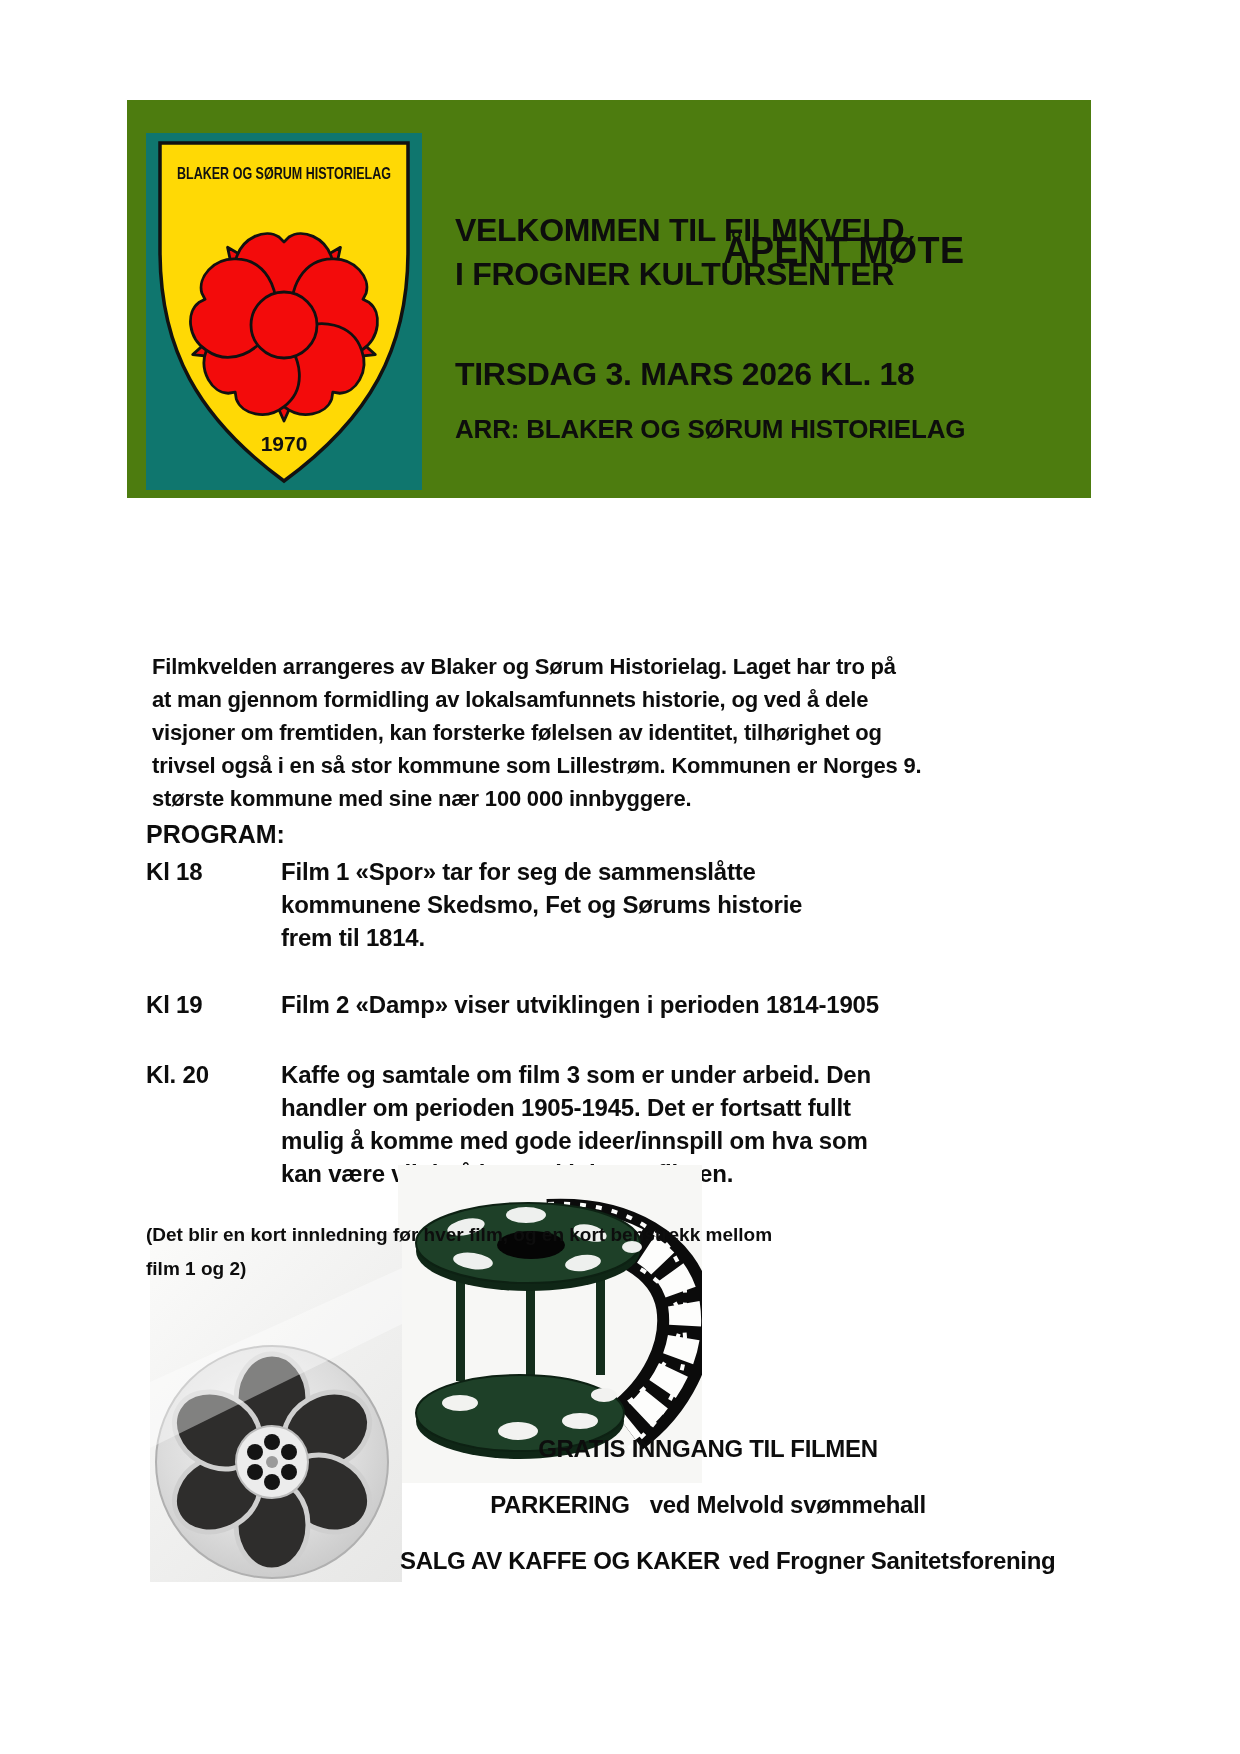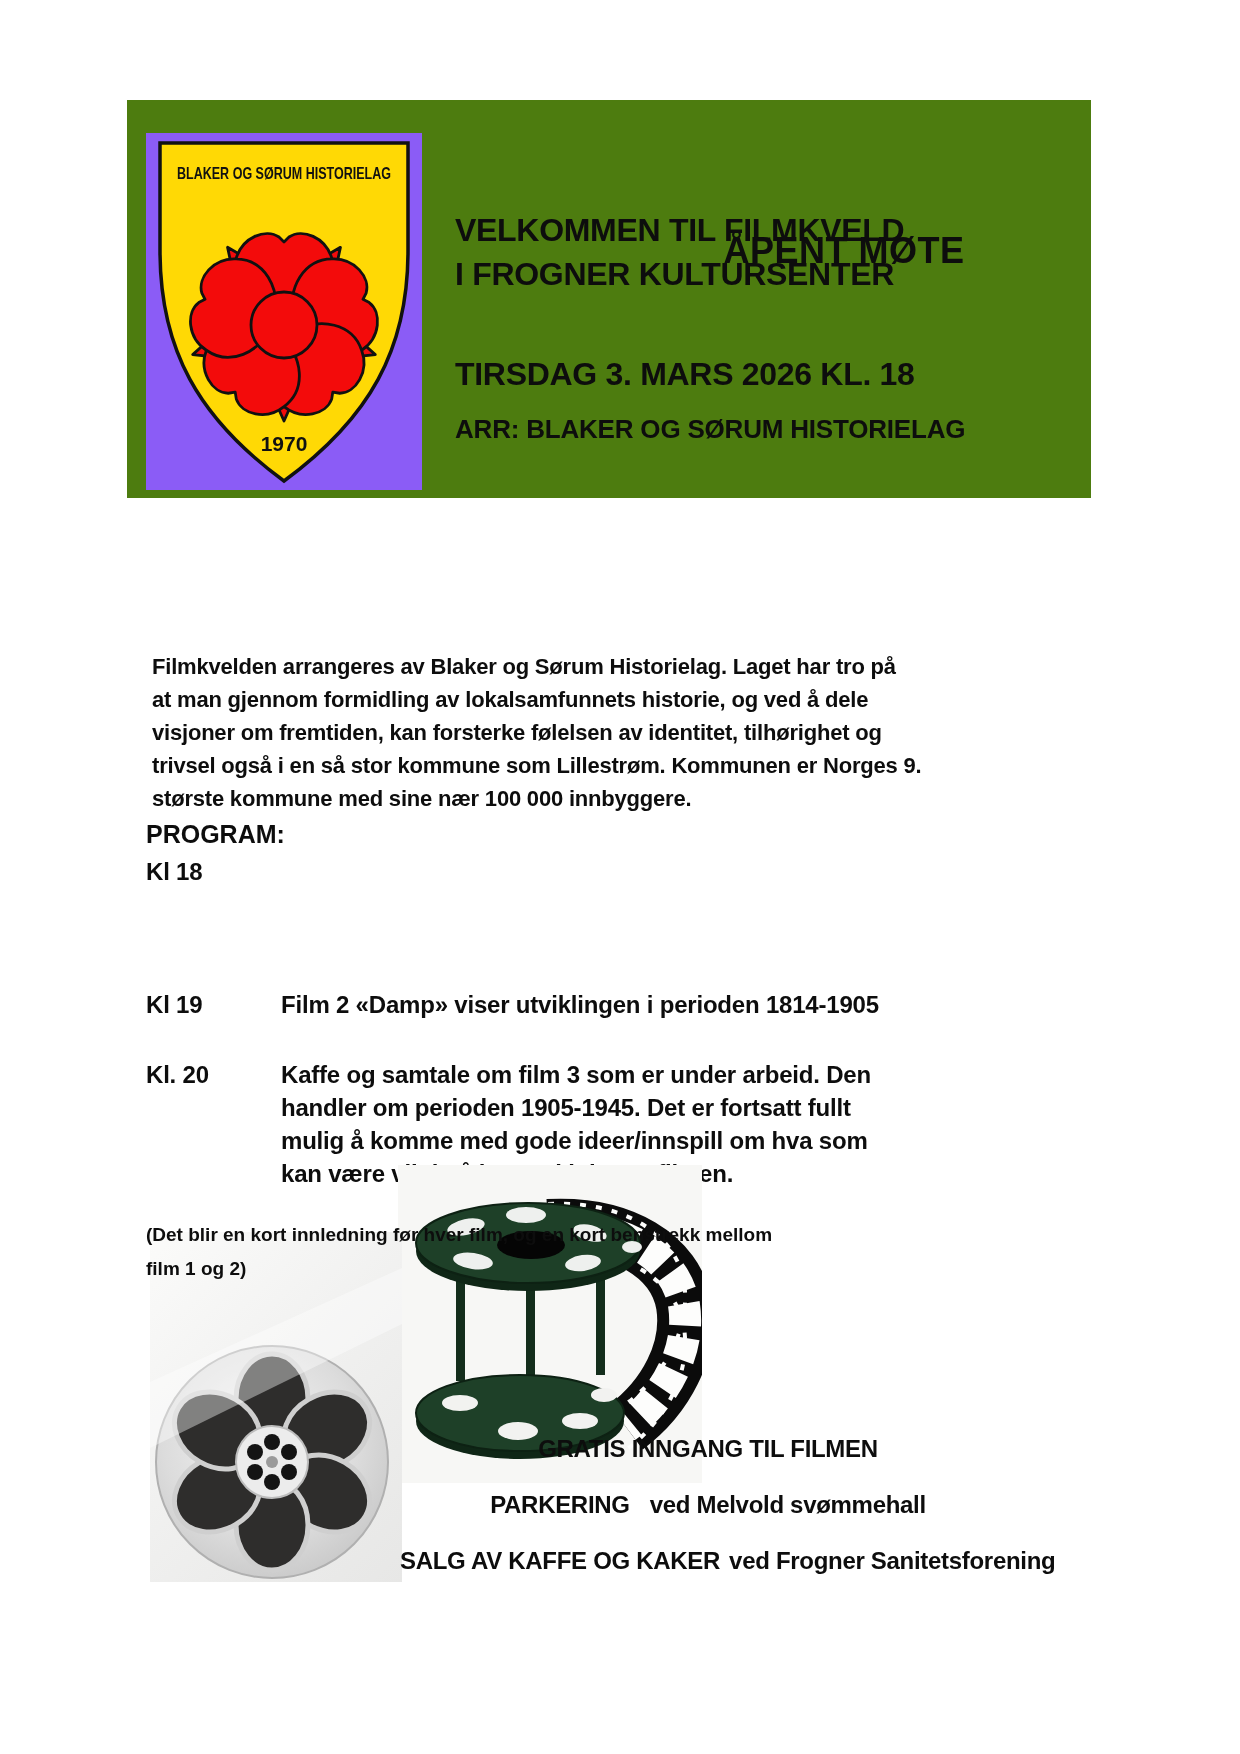--- a/index.html
+++ b/index.html
@@ -3,21 +3,21 @@
 <meta charset="utf-8">
 <style>
   html,body{margin:0;padding:0;background:#ffffff;}
   .page{
     position:relative;width:1240px;height:1754px;background:#ffffff;
     overflow:hidden;font-family:"Liberation Sans",sans-serif;font-weight:bold;color:#0d0d0d;
   }
   .abs{position:absolute;}
   
   .banner{left:127px;top:100px;width:964px;height:398px;background:#4d7c0f;}
-  .logo-box{left:146px;top:133px;width:276px;height:357px;background:#8b5cf6;}
+  .logo-box{left:146px;top:133px;width:276px;height:357px;background:#0f766e;}
   .h-big{font-size:32px;letter-spacing:-0.3px;white-space:pre-line;line-height:44px;}
   .apent{left:422px;top:130px;width:590px;text-align:center;font-size:36px;letter-spacing:0.5px;}
   .velkommen{left:455px;top:208px;}
   .tirsdag{left:455px;top:352px;}
   .arr{left:455px;top:414px;font-size:26px;letter-spacing:-0.2px;}
   
   .bodytxt{font-size:22px;line-height:33px;letter-spacing:-0.2px;white-space:pre-line;}
   .p1{left:146px;top:553px;width:880px;}
   .p2{left:152px;top:650px;width:880px;}
   .prog-head{left:146px;top:820px;font-size:25px;}
@@ -94,20 +94,23 @@
   <div class="abs bodytxt p2">Filmkvelden arrangeres av Blaker og Sørum Historielag. Laget har tro på
 at man gjennom formidling av lokalsamfunnets historie, og ved å dele
 visjoner om fremtiden, kan forsterke følelsen av identitet, tilhørighet og
 trivsel også i en så stor kommune som Lillestrøm. Kommunen er Norges 9.
 største kommune med sine nær 100 000 innbyggere.</div>
 
   <div class="abs prog-head">PROGRAM:</div>
 
   <div class="abs prog-row row1">
     <div class="prog-time">Kl 18</div>
+    <div class="prog-desc">Film 1 «Spor» tar for seg de sammenslåtte
+kommunene Skedsmo, Fet og Sørums historie
+frem til 1814.</div>
   </div>
   <div class="abs prog-row row2">
     <div class="prog-time">Kl 19</div>
     <div class="prog-desc">Film 2 «Damp» viser utviklingen i perioden 1814-1905</div>
   </div>
   <div class="abs prog-row row3">
     <div class="prog-time">Kl. 20</div>
     <div class="prog-desc">Kaffe og samtale om film 3 som er under arbeid. Den
 handler om perioden 1905-1945. Det er fortsatt fullt
 mulig å komme med gode ideer/innspill om hva som

